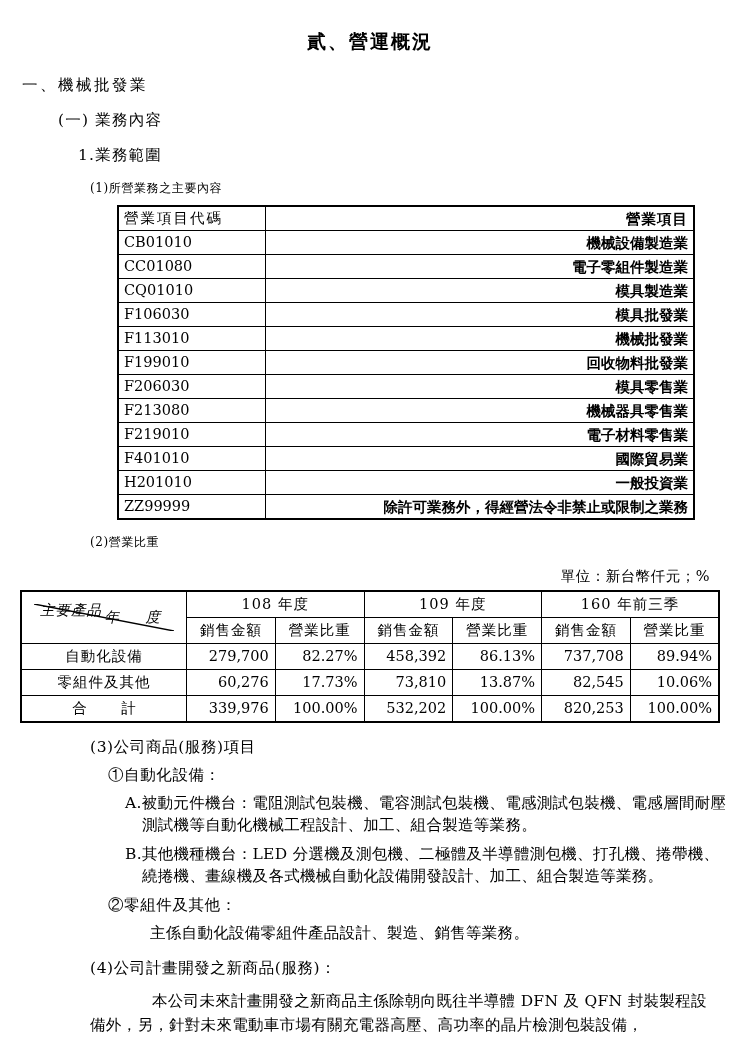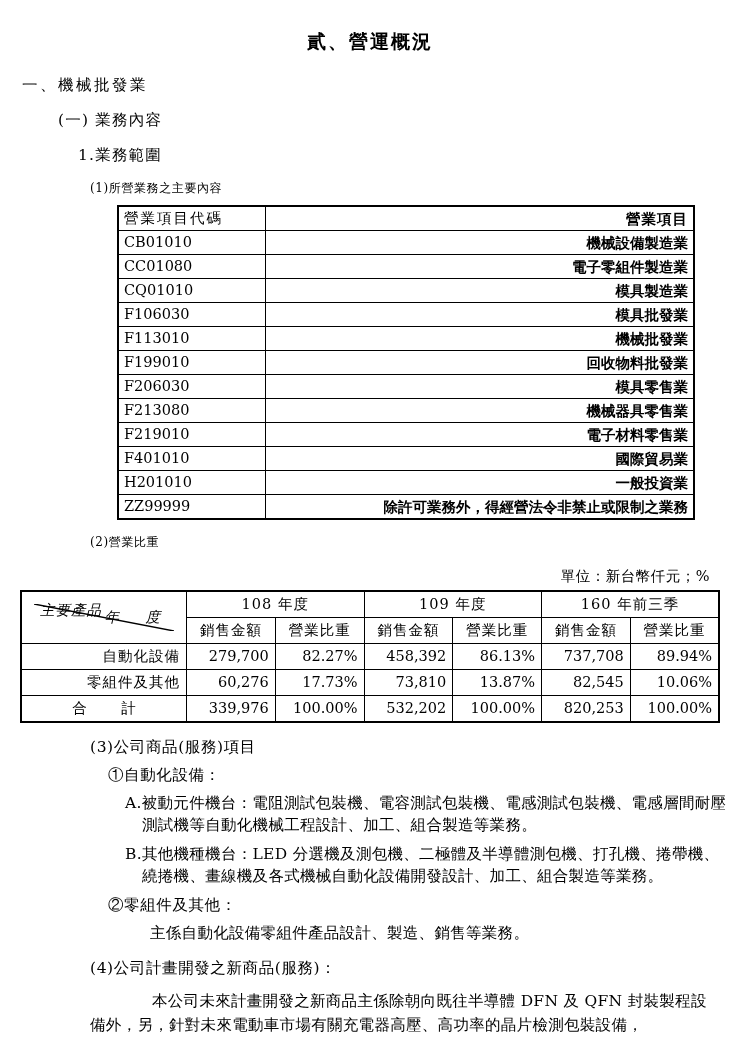--- a/index.html
+++ b/index.html
@@ -137,21 +137,21 @@
   .corner-bot {
     position: absolute;
     bottom: 10px;
     left: 6px;
     font-size: 14.5px;
     line-height: 22px;
     letter-spacing: 1px;
   }
   table.t2 .yrhead { text-align: center; letter-spacing: 1px; }
   table.t2 .subhead { text-align: center; letter-spacing: 1px; }
-  table.t2 .prodname { text-align: right; letter-spacing: 1px; }
+  table.t2 .prodname { text-align: center; letter-spacing: 1px; }
   table.t2 .totname { text-align: center; letter-spacing: 10px; text-indent: 10px; }
   table.t2 .num { text-align: right; padding-right: 6px; }
   table.t2 .col-amt { width: 101px; }
   table.t2 .col-pct { width: 92px; }
 
   
   .p-sec {
     font-size: 15.5px;
     letter-spacing: 0.6px;
     margin: 14px 0 0 90px;

